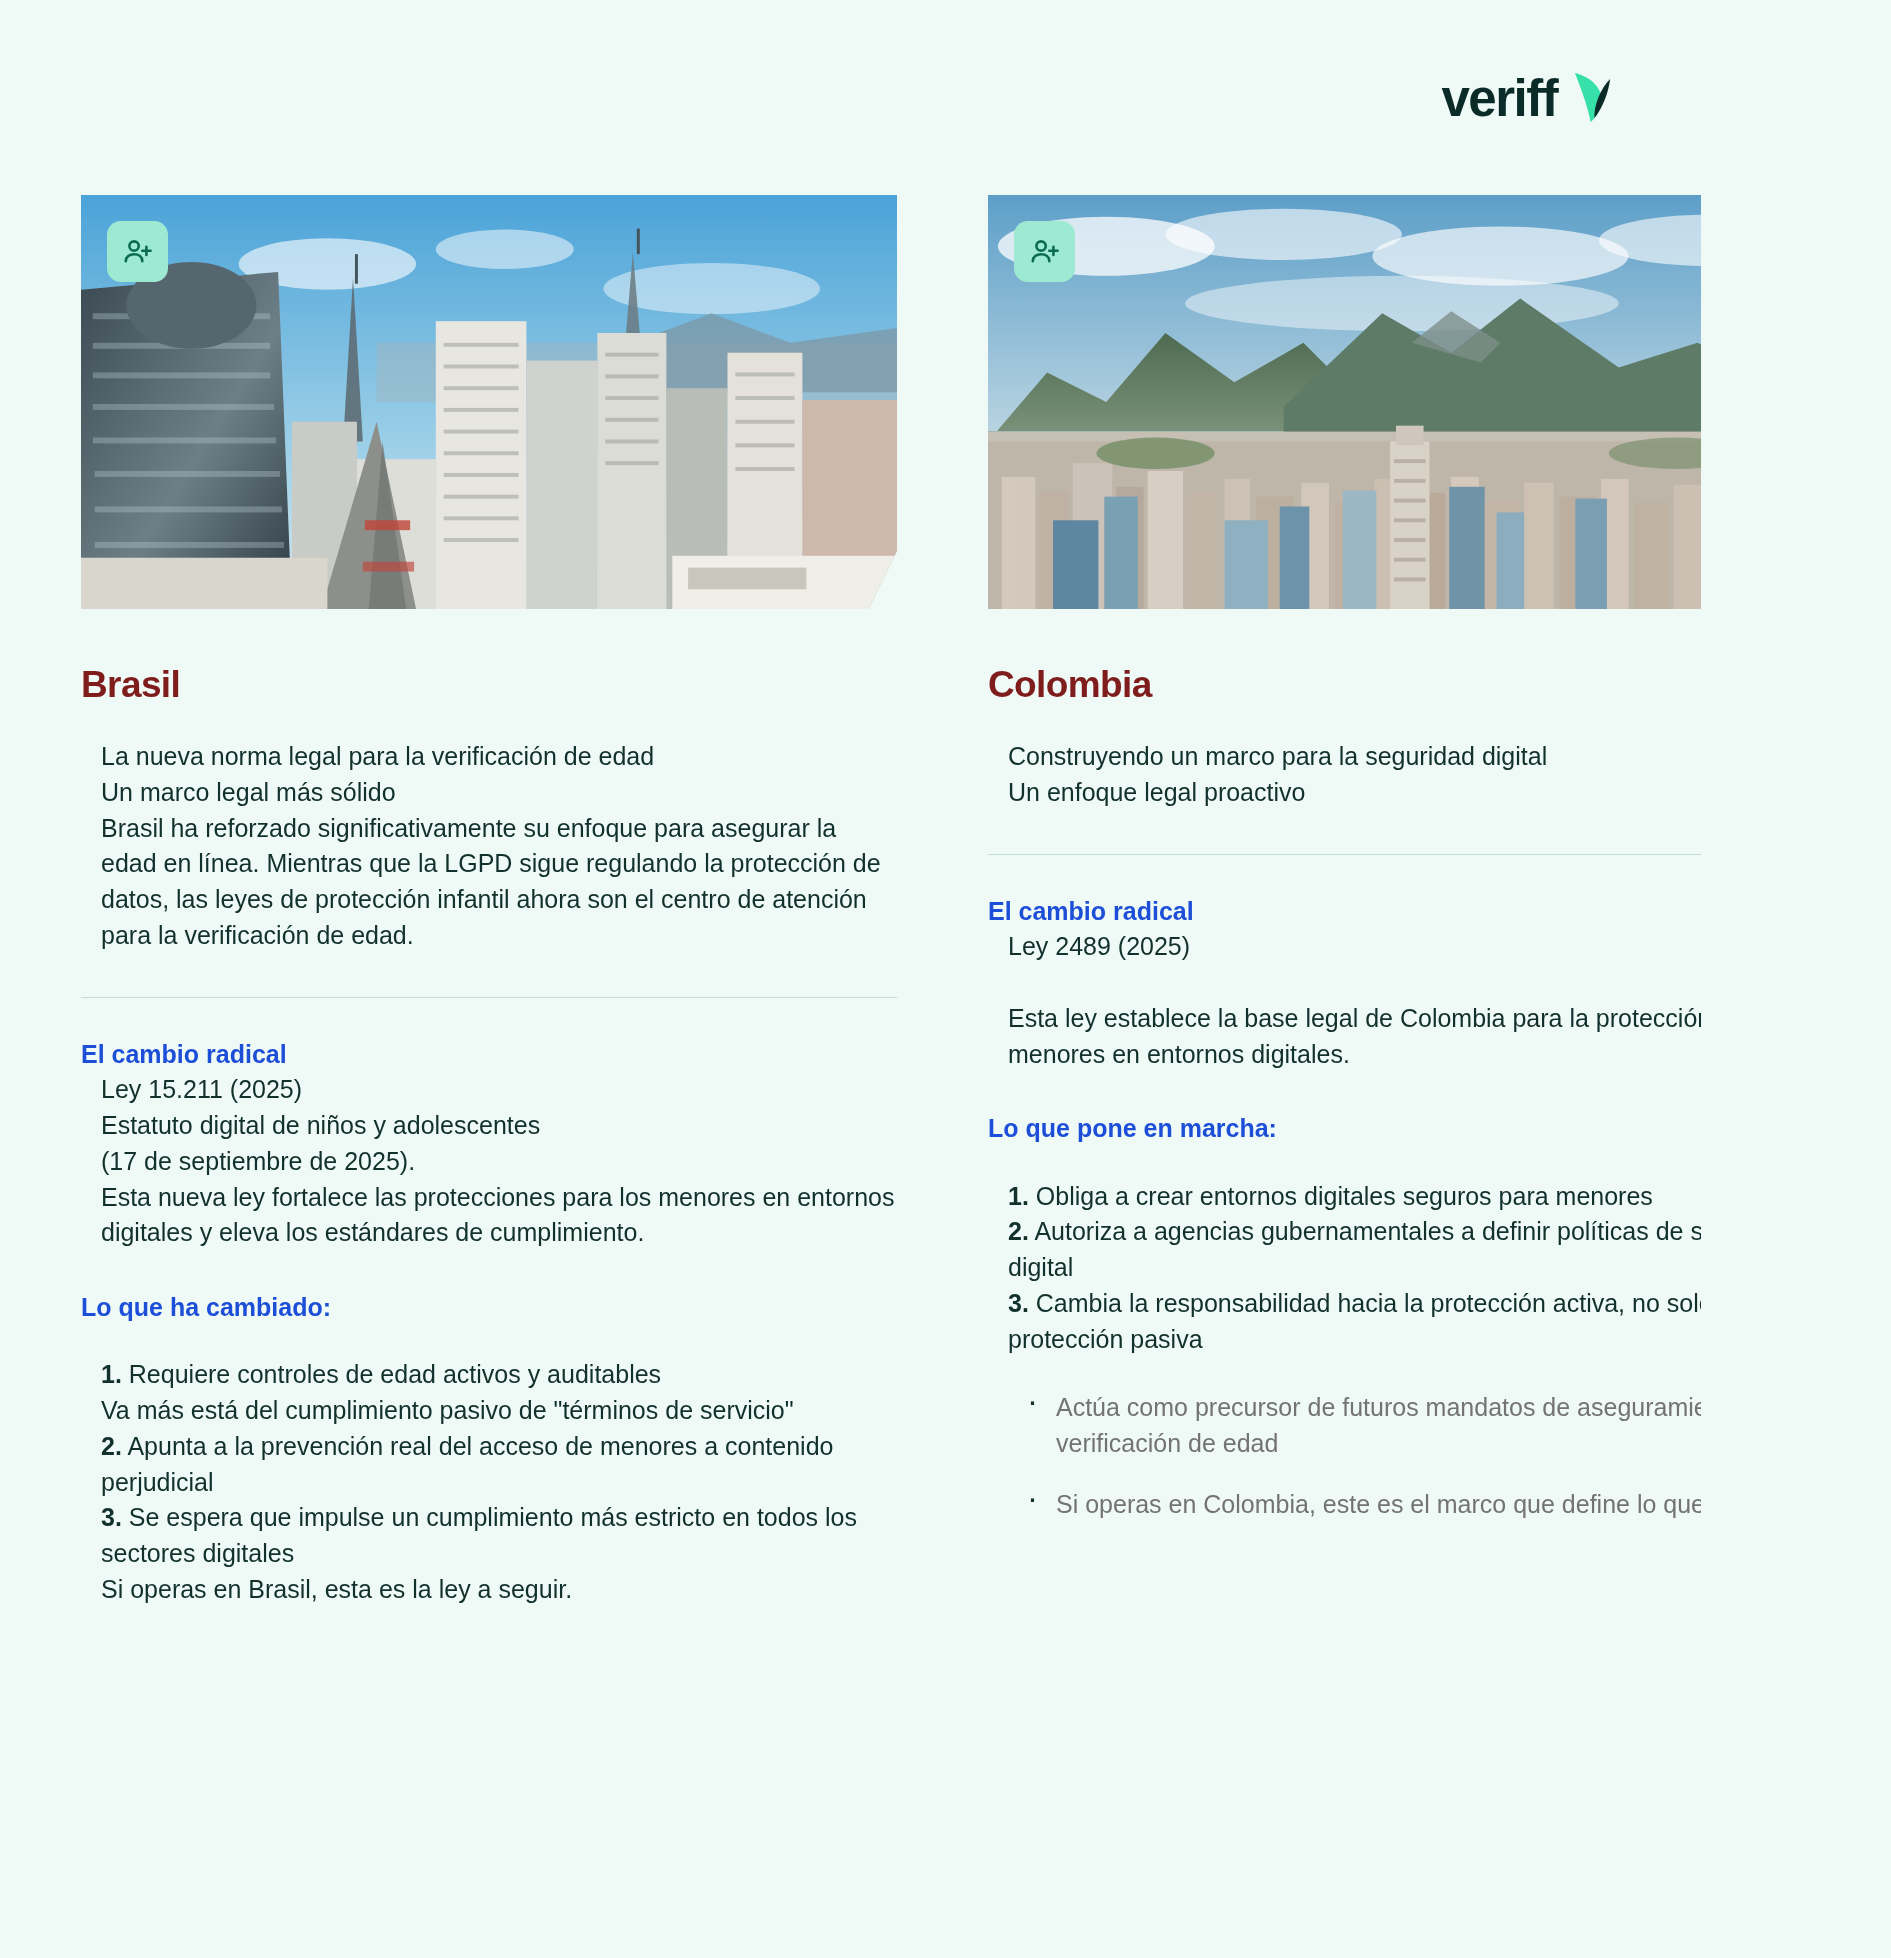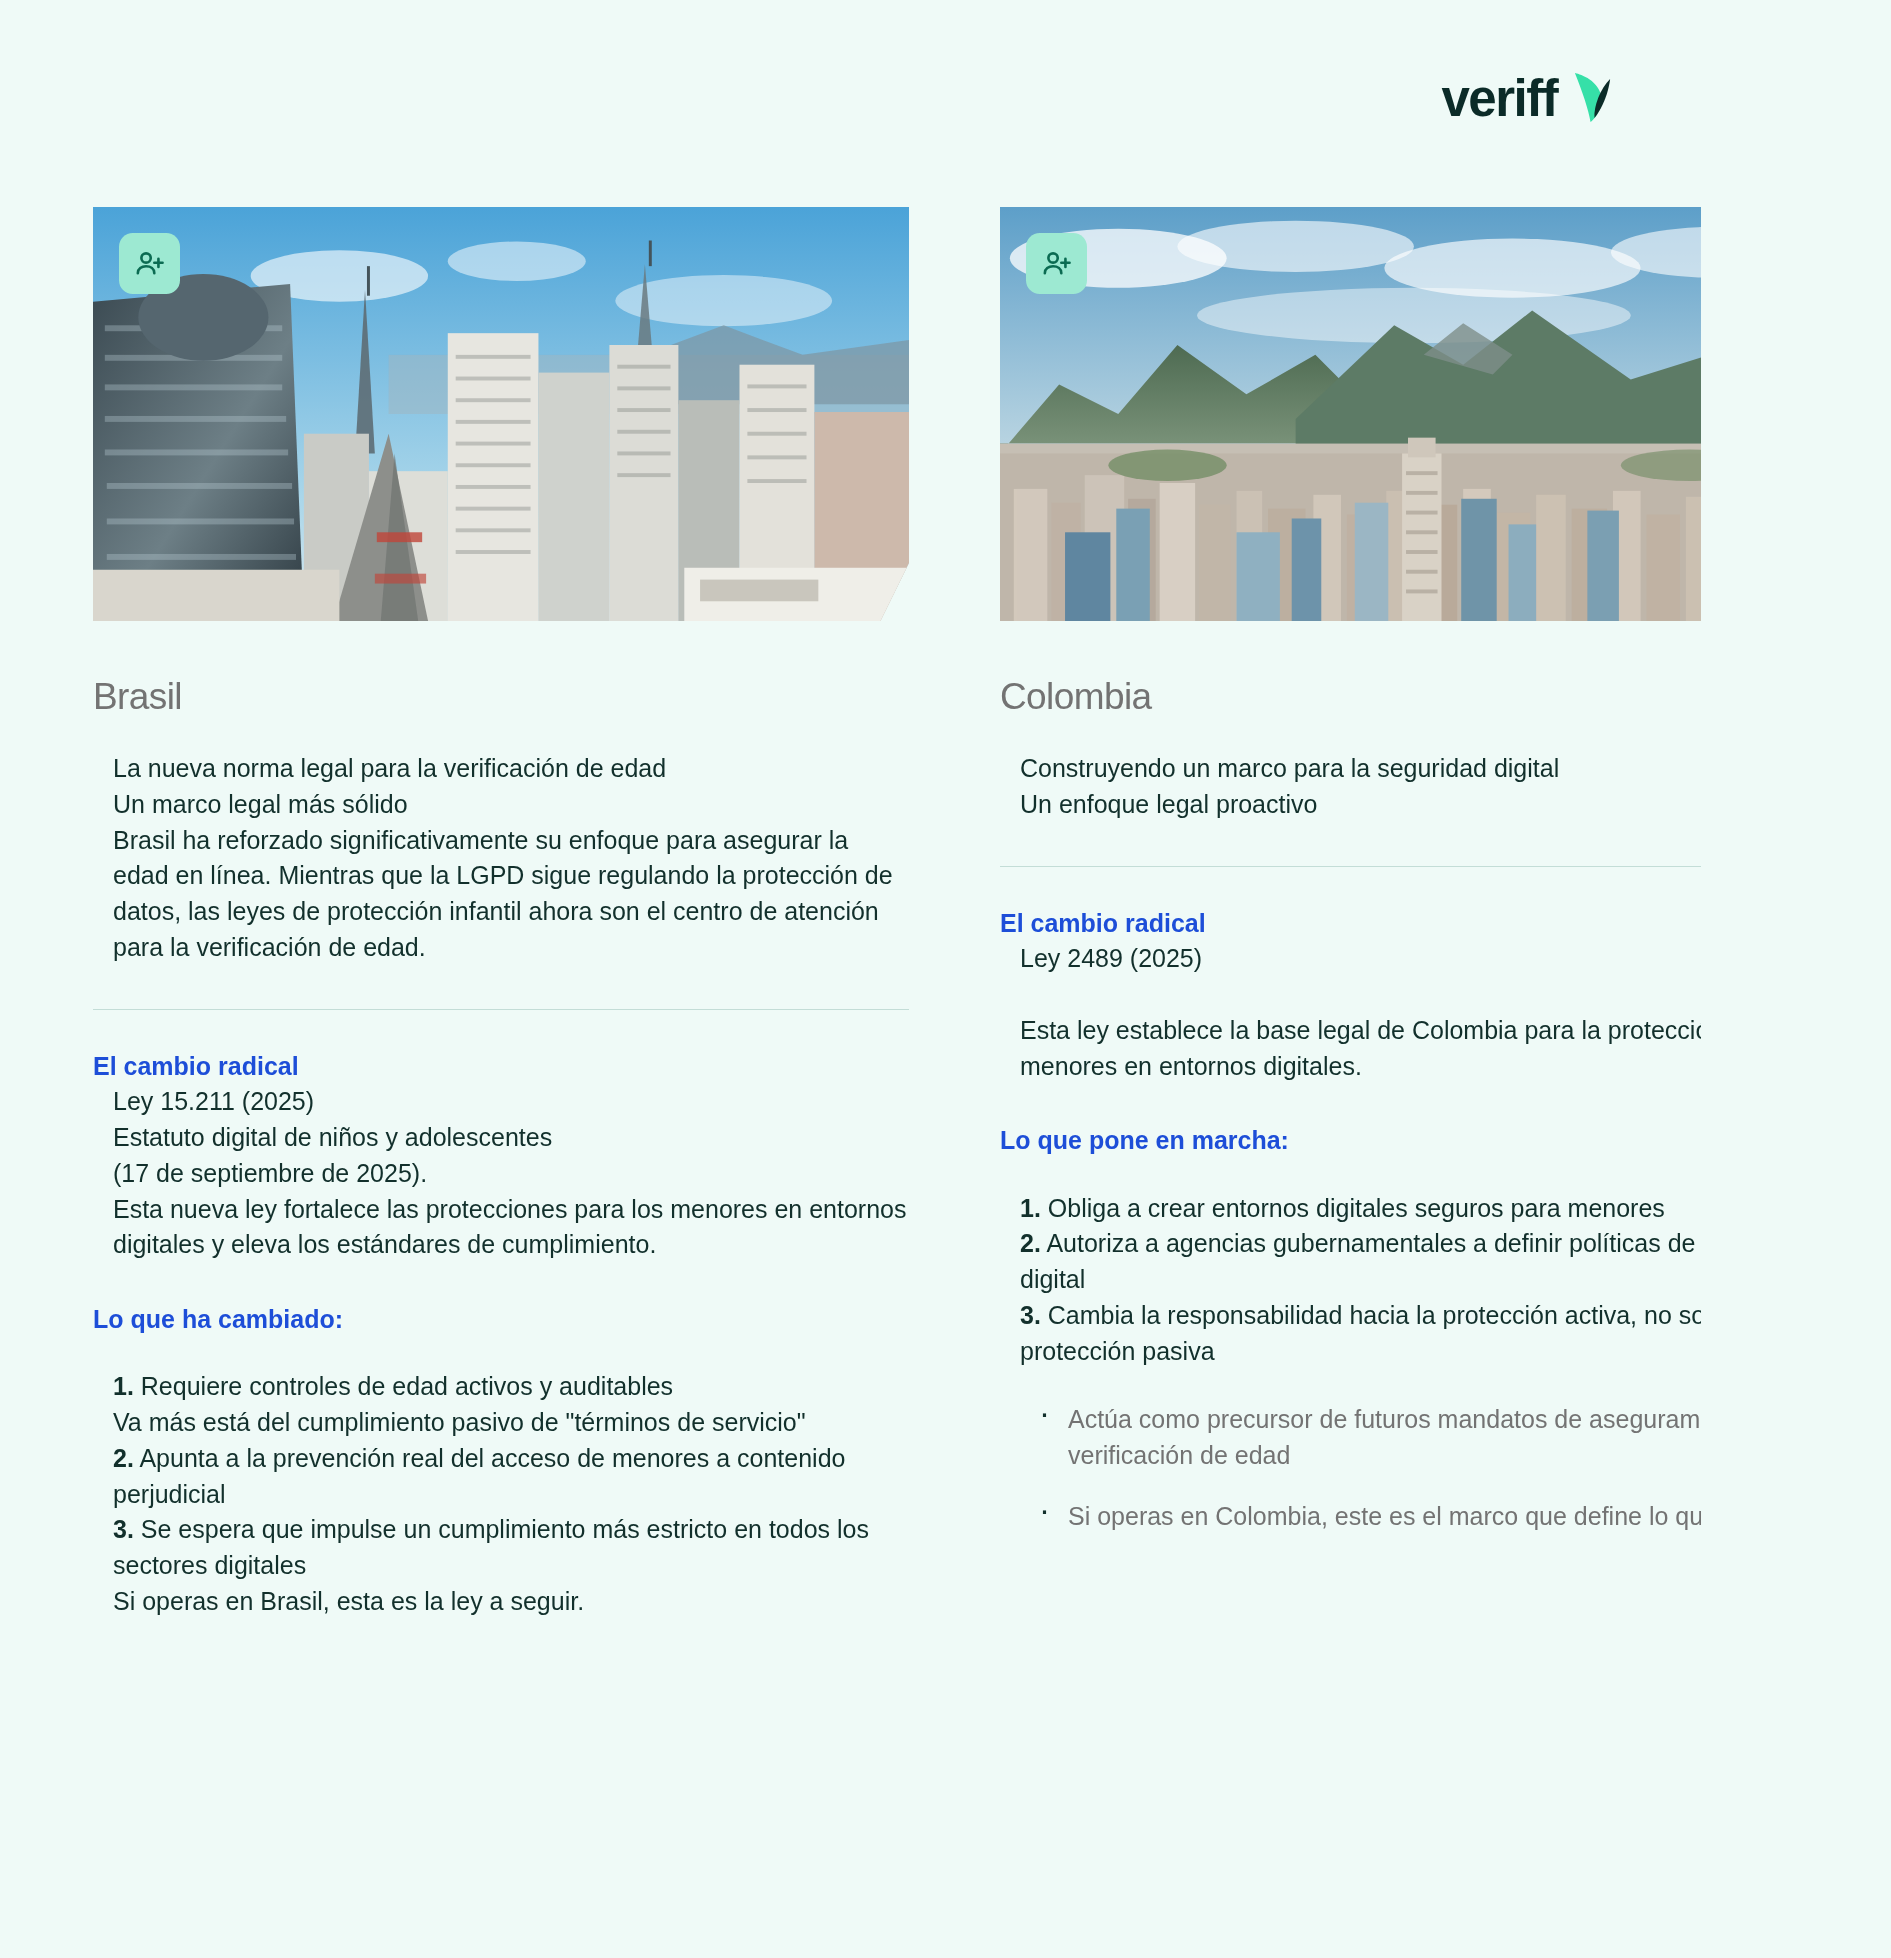--- a/index.html
+++ b/index.html
@@ -7,21 +7,21 @@
     width: 1891px;
     background: #effaf7;
     font-family: "Liberation Sans", sans-serif;
     color: #0b2b28;
   }
   .page {
     position: relative;
     width: 1701px;
     min-height: 1958px;
     background: #effaf7;
-    padding: 12px;
+    padding: 0;
     overflow: hidden;
   }
 
   
   .brand {
     position: absolute;
     top: 71px;
     right: 87px;
     display: flex;
     align-items: center;
@@ -64,24 +64,24 @@
     background: #9de9d2;
     display: flex;
     align-items: center;
     justify-content: center;
   }
   .photo-badge svg { width: 33px; height: 33px; }
 
   
   h2.country {
     font-size: 37px;
-    font-weight: 400;
+    font-weight: 700;
     letter-spacing: -0.6px;
     margin: 55px 0 33px 0;
-    color: #737373;
+    color: #7f1d1d;
   }
   p.body {
     font-size: 25px;
     line-height: 1.43;
     color: #12302c;
     font-weight: 400;
     margin-left: 20px;
   }
   .rule {
     border: none;

